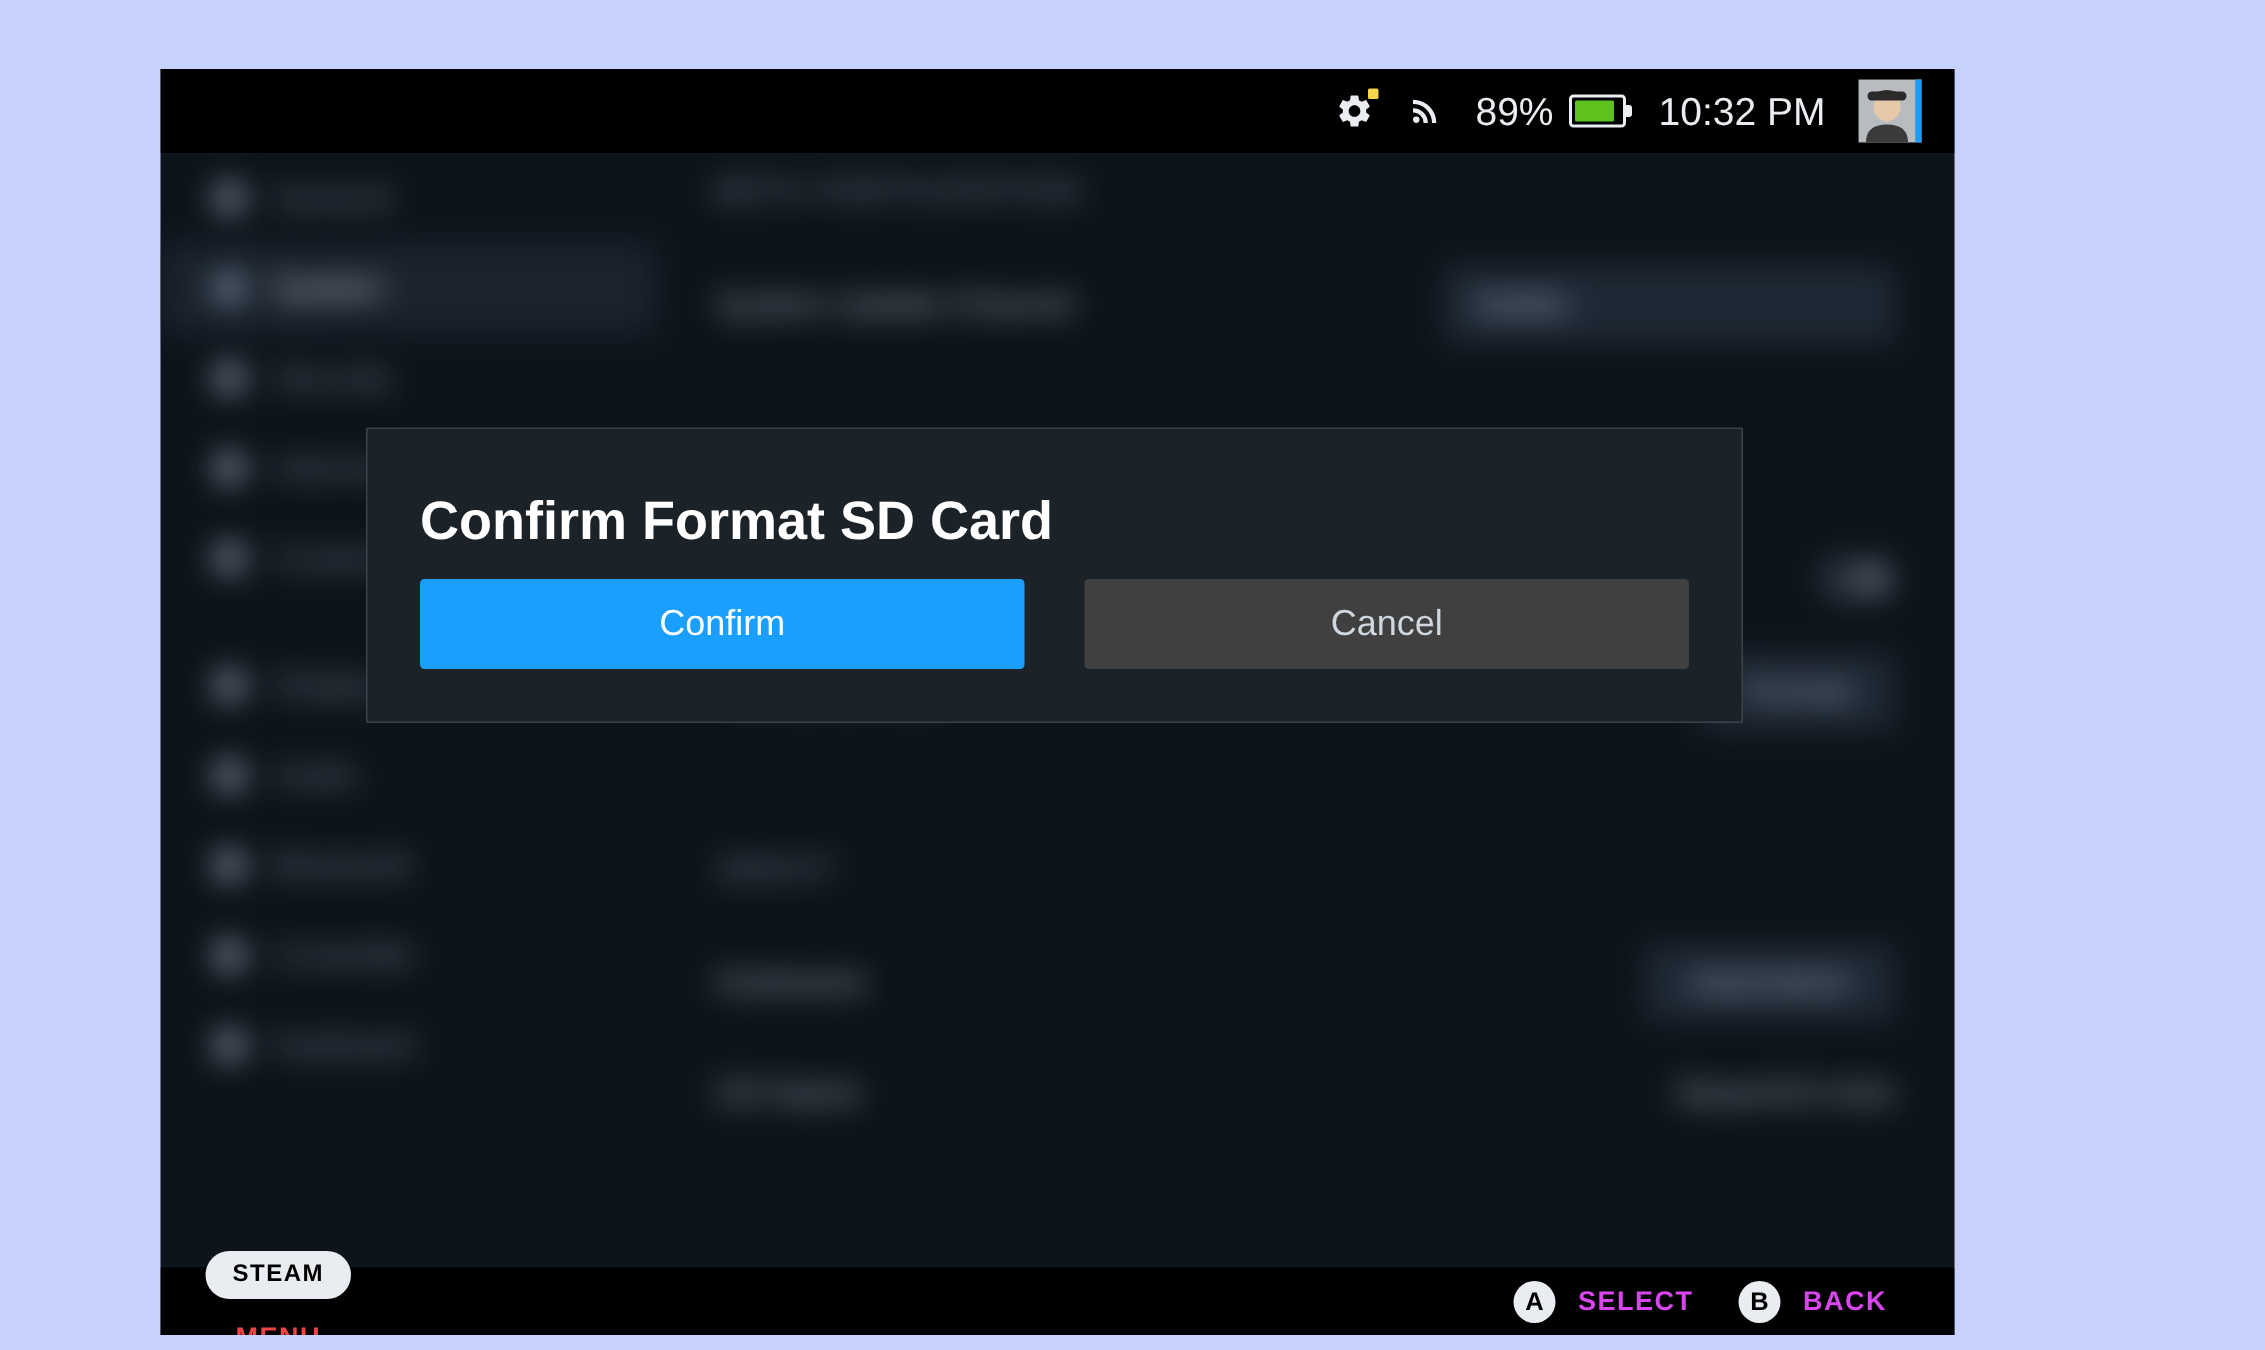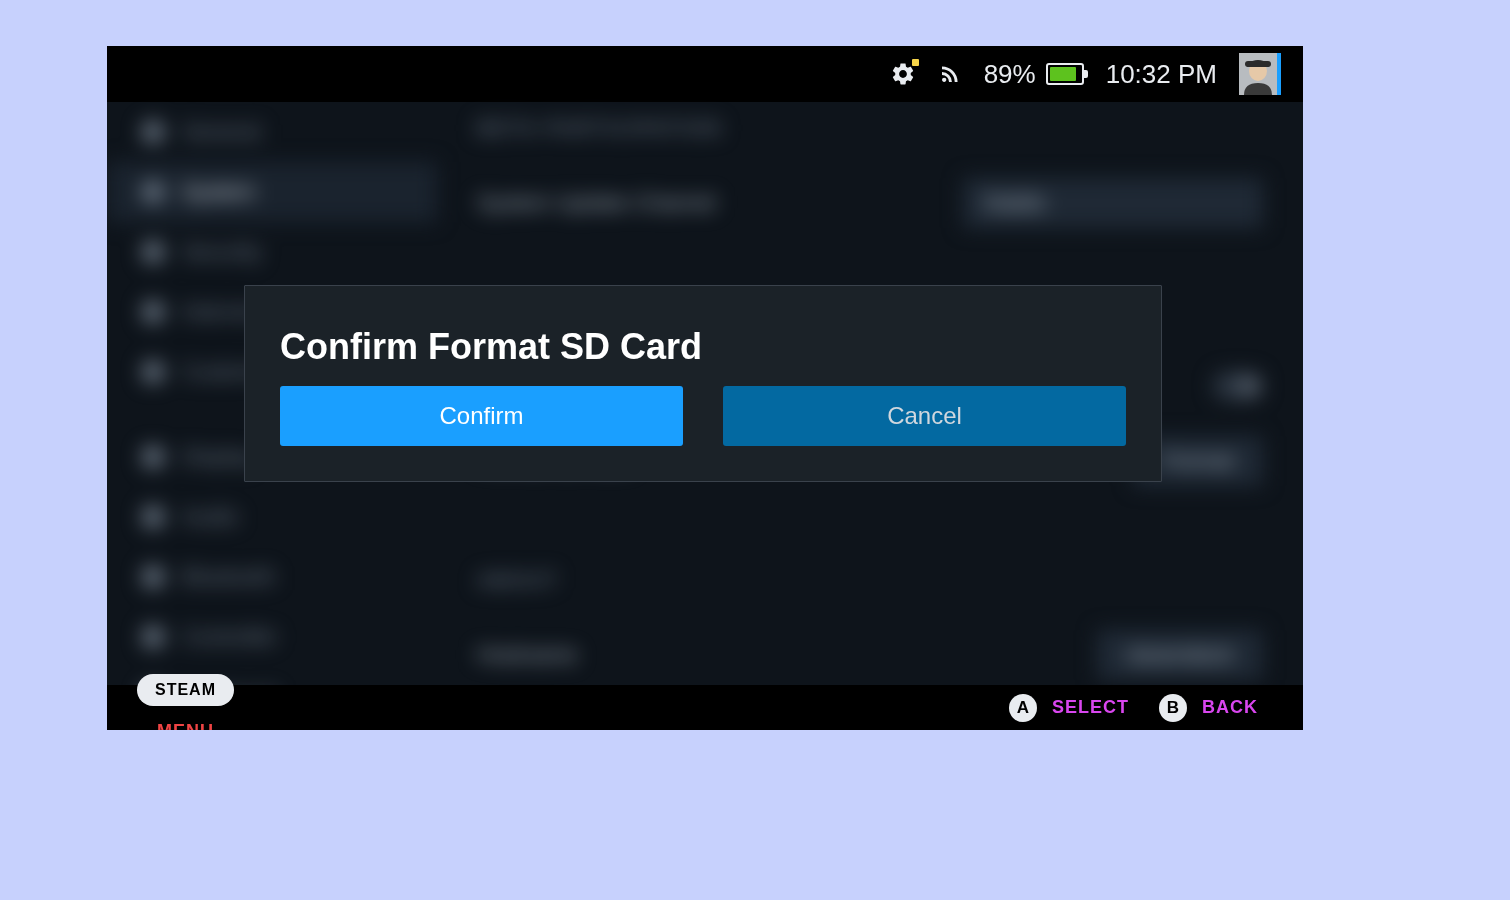--- a/index.html
+++ b/index.html
@@ -15,21 +15,21 @@
       font-family: -apple-system, BlinkMacSystemFont, "Segoe UI", Arial, sans-serif;
       position: relative;
       overflow: hidden;
     }
     
     .outer-frame {
       position: absolute;
       left: 107px;
       top: 46px;
       width: 1196px;
-      height: 684px;
+      height: 844px;
       background: #0e141b;
       overflow: hidden;
     }
     
     
     .top-bar {
       position: absolute;
       top: 0;
       left: 0;
       right: 0;
@@ -335,21 +335,21 @@
       border-radius: 3px;
       cursor: pointer;
     }
     
     .modal-btn.primary {
       background: #1a9fff;
       color: #fff;
     }
     
     .modal-btn.secondary {
-      background: #0369a1;
+      background: #404040;
       color: #d0d7de;
     }
   </style>
 </head>
 <body>
 
 <div class="outer-frame">
 
   <div class="top-bar">
     <div class="gear-wrap">

